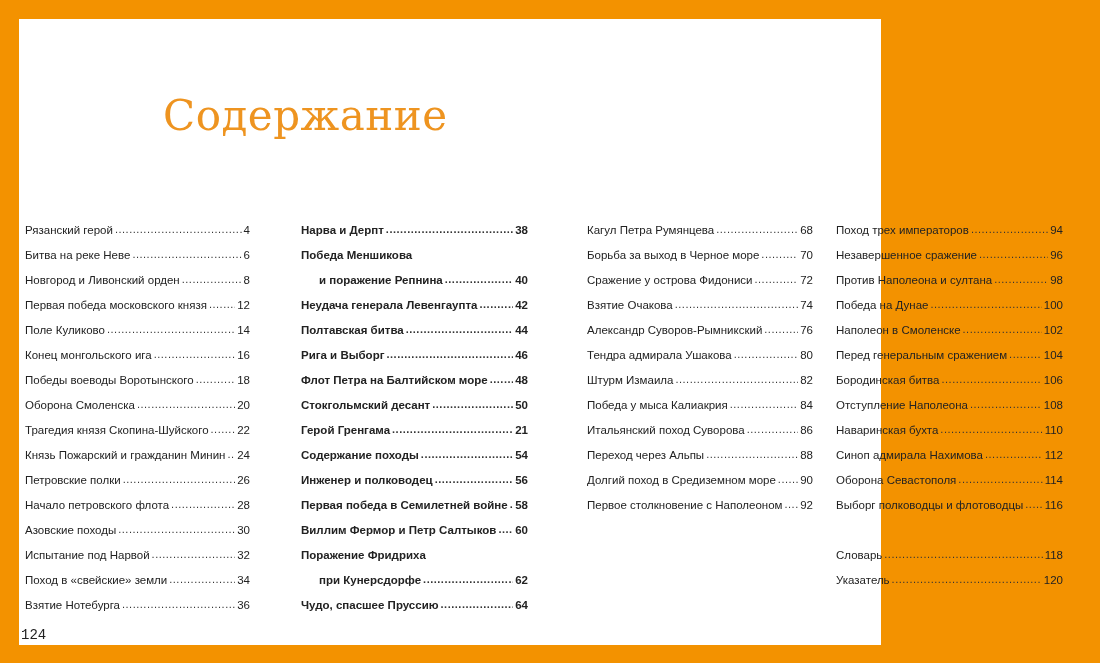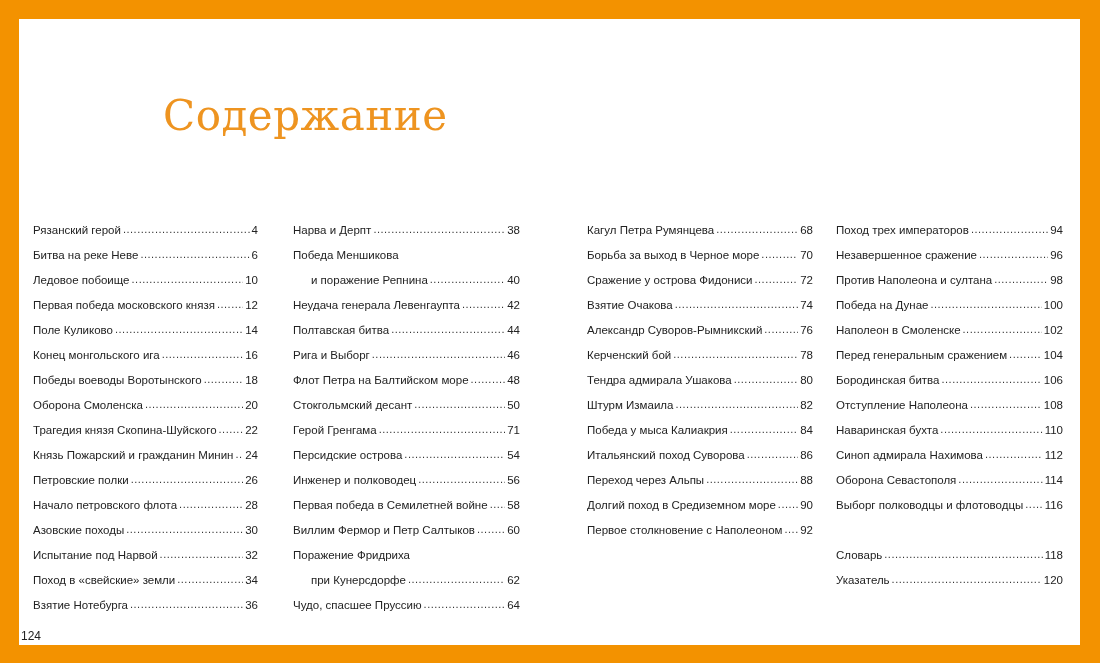--- a/index.html
+++ b/index.html
@@ -6,40 +6,40 @@
   body {
     width: 1100px; height: 663px;
     background: #F39200;
     position: relative;
     overflow: hidden;
     font-family: "Liberation Sans", sans-serif;
   }
   .page {
     position: absolute;
     left: 19px; top: 19px;
-    width: 1061px; height: 626px;
+    width: 862px; height: 626px;
     background: #ffffff;
   }
   .title {
     position: absolute;
     left: 144px; top: 72px;
     font-family: "DejaVu Serif", "Liberation Serif", serif;
     font-size: 42px;
     color: #EE9420;
     letter-spacing: 0.5px;
     margin: 0;
     font-weight: normal;
   }
   .col {
     position: absolute;
     top: 198px;
     width: 227px;
   }
-  .col.c1 { left: 14px; width: 225px; }
-  .col.c2 { left: 274px; width: 227px; }
+  .col.c1 { left: 6px; width: 225px; }
+  .col.c2 { left: 282px; width: 227px; font-weight: bold; }
   .col.c3 { left: 568px; width: 226px; }
   .col.c4 { left: 817px; width: 227px; }
   .entry {
     height: 25px;
     display: flex;
     align-items: center;
     font-size: 11.5px;
     color: #222;
     white-space: nowrap;
   }
@@ -57,45 +57,46 @@
     content: "................................................................................................................................";
     position: absolute; left: 0; top: 0;
     font-size: 11px;
   }
   .entry .p { flex: 0 0 auto; }
   .entry.indent .t { padding-left: 18px; }
   .spacer { height: 25px; }
   .folio {
     position: absolute;
     left: 2px; bottom: 2px;
-    font-size: 12px;
+    font-size: 14px;
     color: #222;
+    font-family: Liberation Mono, monospace;
   }
 </style>
 </head>
 <body>
 
 <div class="page">
   <h1 class="title">Содержание</h1>
 
   <div class="col c1">
     <div class="entry">
         <span class="t">Рязанский герой</span>
         <span class="dots"></span>
         <span class="p">4</span>
       </div>
     <div class="entry">
         <span class="t">Битва на реке Неве</span>
         <span class="dots"></span>
         <span class="p">6</span>
       </div>
     <div class="entry">
-        <span class="t">Ледовое побоище</span>
-        <span class="dots"></span>
-        <span class="p">10</span>
+        <span class="t">Новгород и Ливонский орден</span>
+        <span class="dots"></span>
+        <span class="p">8</span>
       </div>
     <div class="entry">
         <span class="t">Первая победа московского князя</span>
         <span class="dots"></span>
         <span class="p">12</span>
       </div>
     <div class="entry">
         <span class="t">Поле Куликово</span>
         <span class="dots"></span>
         <span class="p">14</span>
@@ -192,24 +193,24 @@
         <span class="p">48</span>
       </div>
     <div class="entry">
         <span class="t">Стокгольмский десант</span>
         <span class="dots"></span>
         <span class="p">50</span>
       </div>
     <div class="entry">
         <span class="t">Герой Гренгама</span>
         <span class="dots"></span>
-        <span class="p">71</span>
-      </div>
-    <div class="entry">
-        <span class="t">Персидские острова</span>
+        <span class="p">21</span>
+      </div>
+    <div class="entry">
+        <span class="t">Содержание походы</span>
         <span class="dots"></span>
         <span class="p">54</span>
       </div>
     <div class="entry">
         <span class="t">Инженер и полководец</span>
         <span class="dots"></span>
         <span class="p">56</span>
       </div>
     <div class="entry">
         <span class="t">Первая победа в Семилетней войне</span>
@@ -256,25 +257,20 @@
         <span class="t">Взятие Очакова</span>
         <span class="dots"></span>
         <span class="p">74</span>
       </div>
     <div class="entry">
         <span class="t">Александр Суворов-Рымникский</span>
         <span class="dots"></span>
         <span class="p">76</span>
       </div>
     <div class="entry">
-        <span class="t">Керченский бой</span>
-        <span class="dots"></span>
-        <span class="p">78</span>
-      </div>
-    <div class="entry">
         <span class="t">Тендра адмирала Ушакова</span>
         <span class="dots"></span>
         <span class="p">80</span>
       </div>
     <div class="entry">
         <span class="t">Штурм Измаила</span>
         <span class="dots"></span>
         <span class="p">82</span>
       </div>
     <div class="entry">

